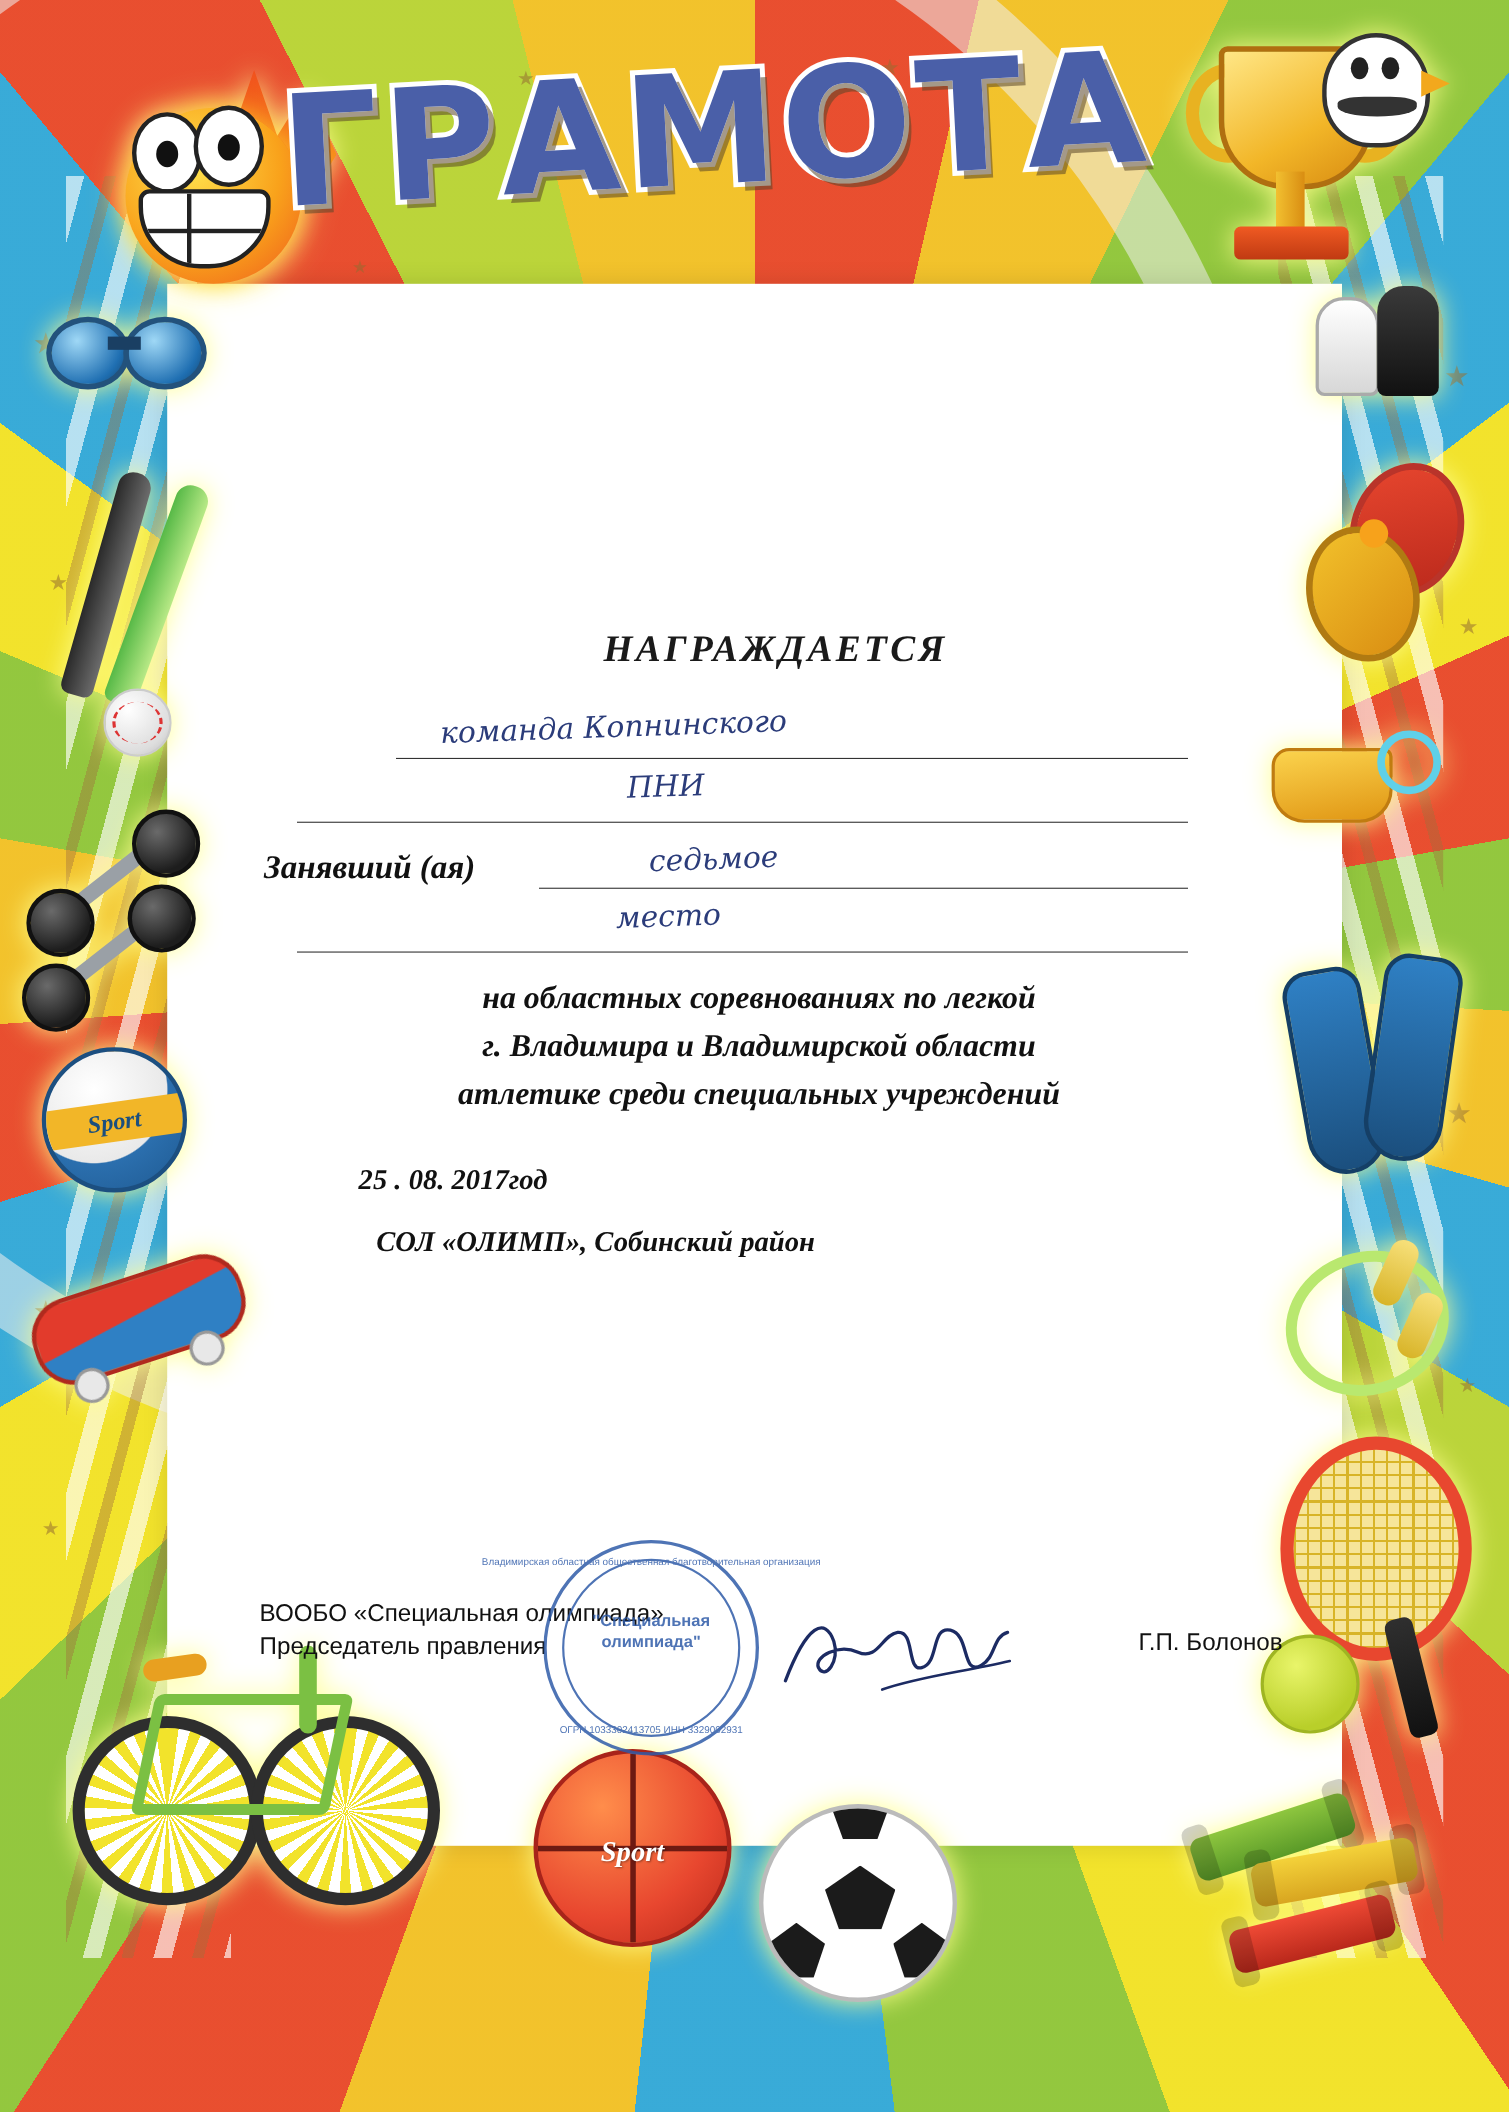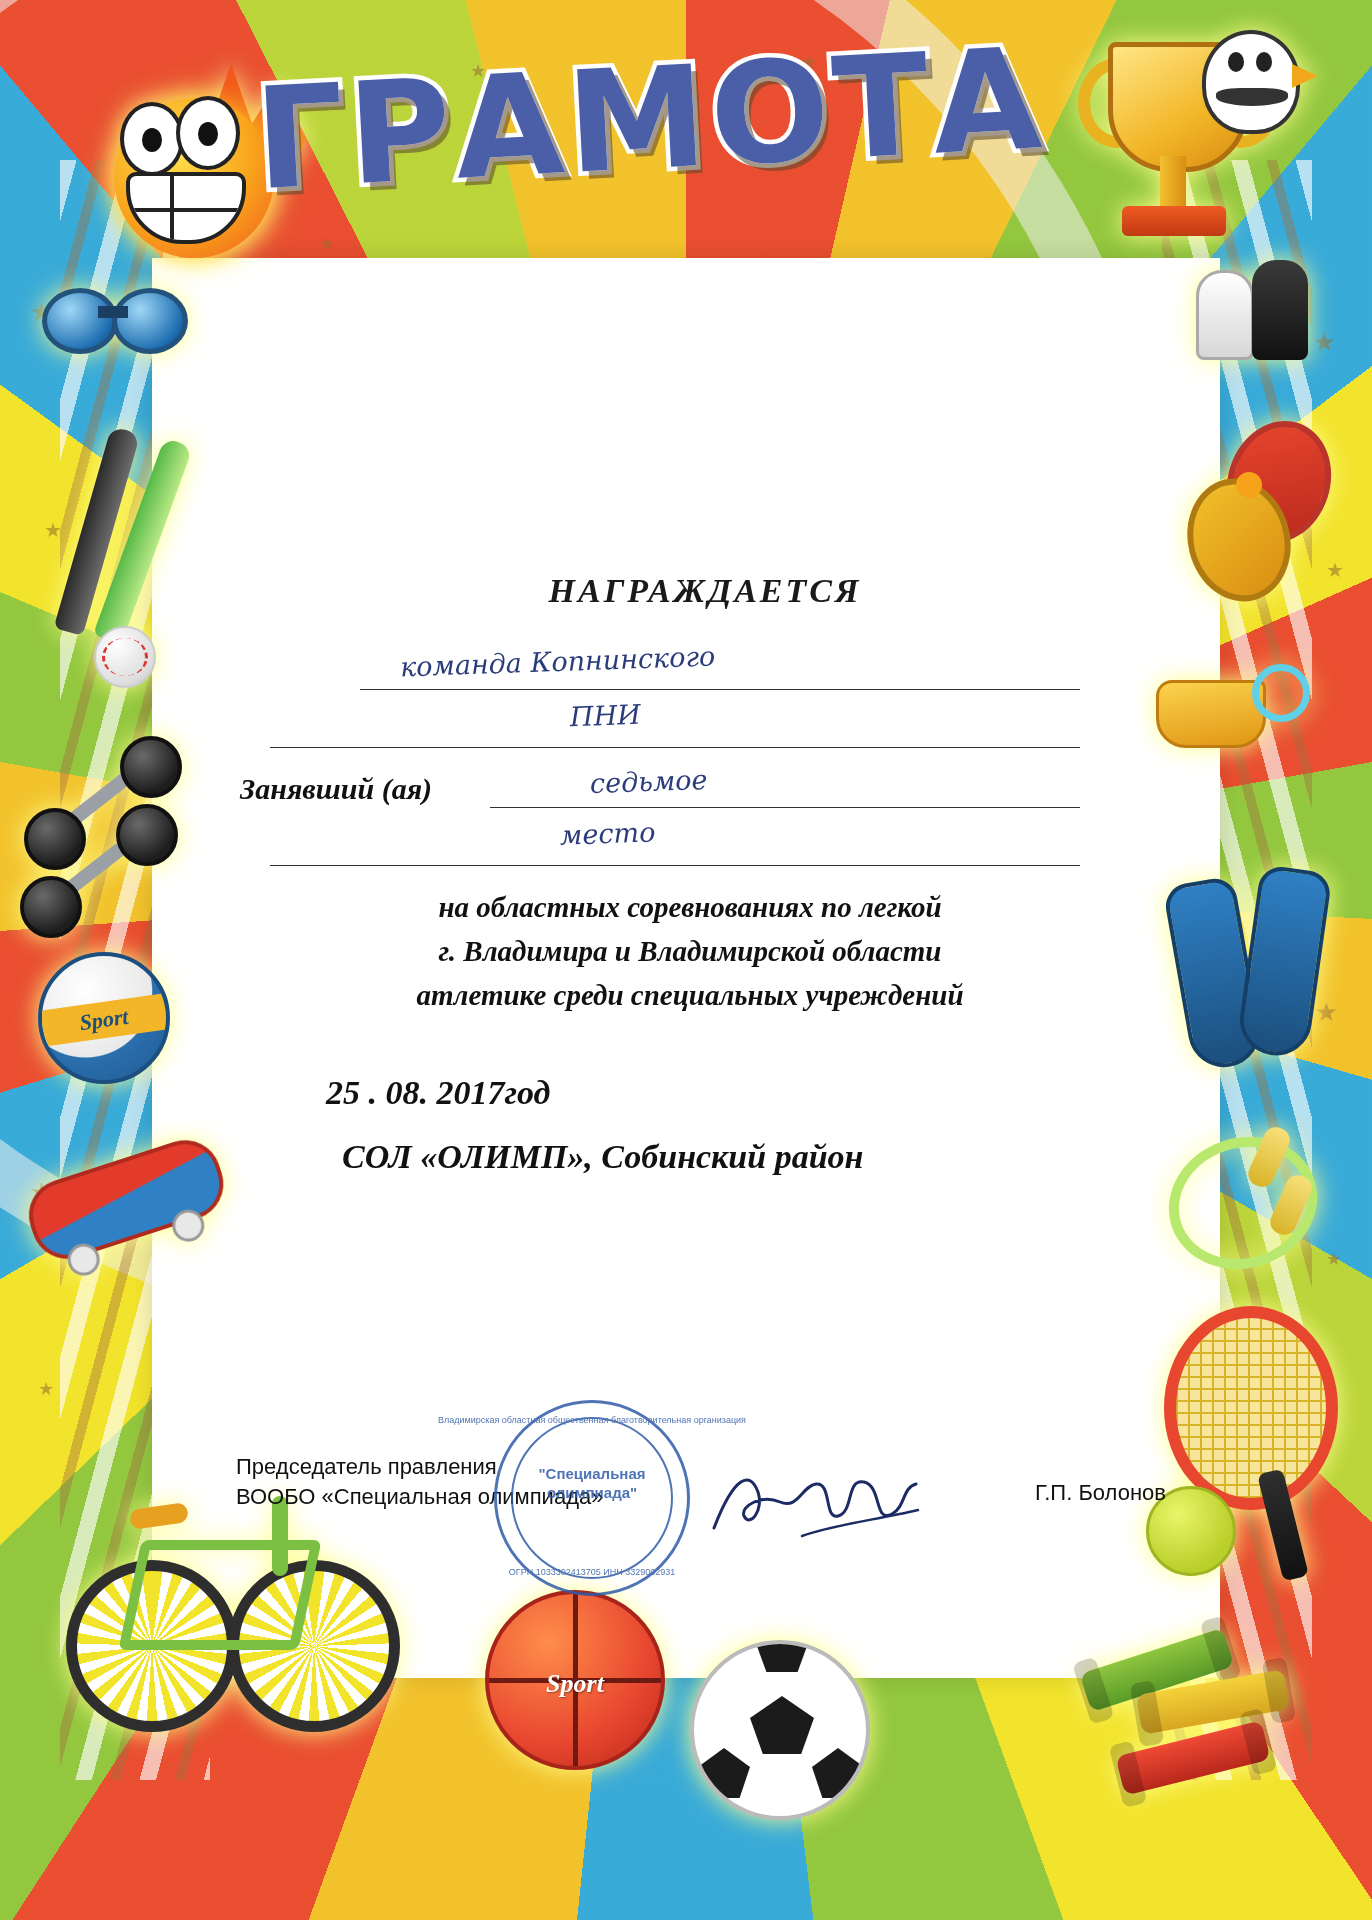--- a/index.html
+++ b/index.html
@@ -540,25 +540,25 @@
   .body-text {
     margin-top: 16px;
     text-align: center;
     font-style: italic;
     font-weight: bold;
     font-size: 29px;
     line-height: 1.45;
     color: #111;
   }
   .date-block {
-    margin-top: 58px;
+    margin-top: 42px;
     padding-left: 86px;
     font-style: italic;
     font-weight: bold;
-    font-size: 34px;
+    font-size: 26px;
     color: #111;
   }
   .date-block .place { margin-top: 26px; padding-left: 16px; font-style: italic; }
 
   
   .footer {
     position: absolute;
     left: 236px;
     top: 1452px;
     width: 930px;
@@ -829,22 +829,22 @@
     <div class="body-text" style="margin-top:2px;">атлетике среди  специальных учреждений</div>
 
     <div class="date-block">
       <div>25 . 08. 2017год</div>
       <div class="place">СОЛ «ОЛИМП», Собинский район</div>
     </div>
   </div>
 
   <div class="footer">
     <div class="chair">
+      <div>ВООБО «Специальная олимпиада»</div>
       <div>Председатель правления</div>
-      <div>ВООБО «Специальная олимпиада»</div>
     </div>
 
     <div class="stamp">
       <div class="inner"></div>
       <div class="ctr">
         <div>"Специальная</div>
         <div>олимпиада"</div>
       </div>
       <div class="ring-text">
         <span id="stamp-top" style="transform: translate(-50%,-50%) translateY(-78px);">Владимирская областная общественная благотворительная организация</span>

